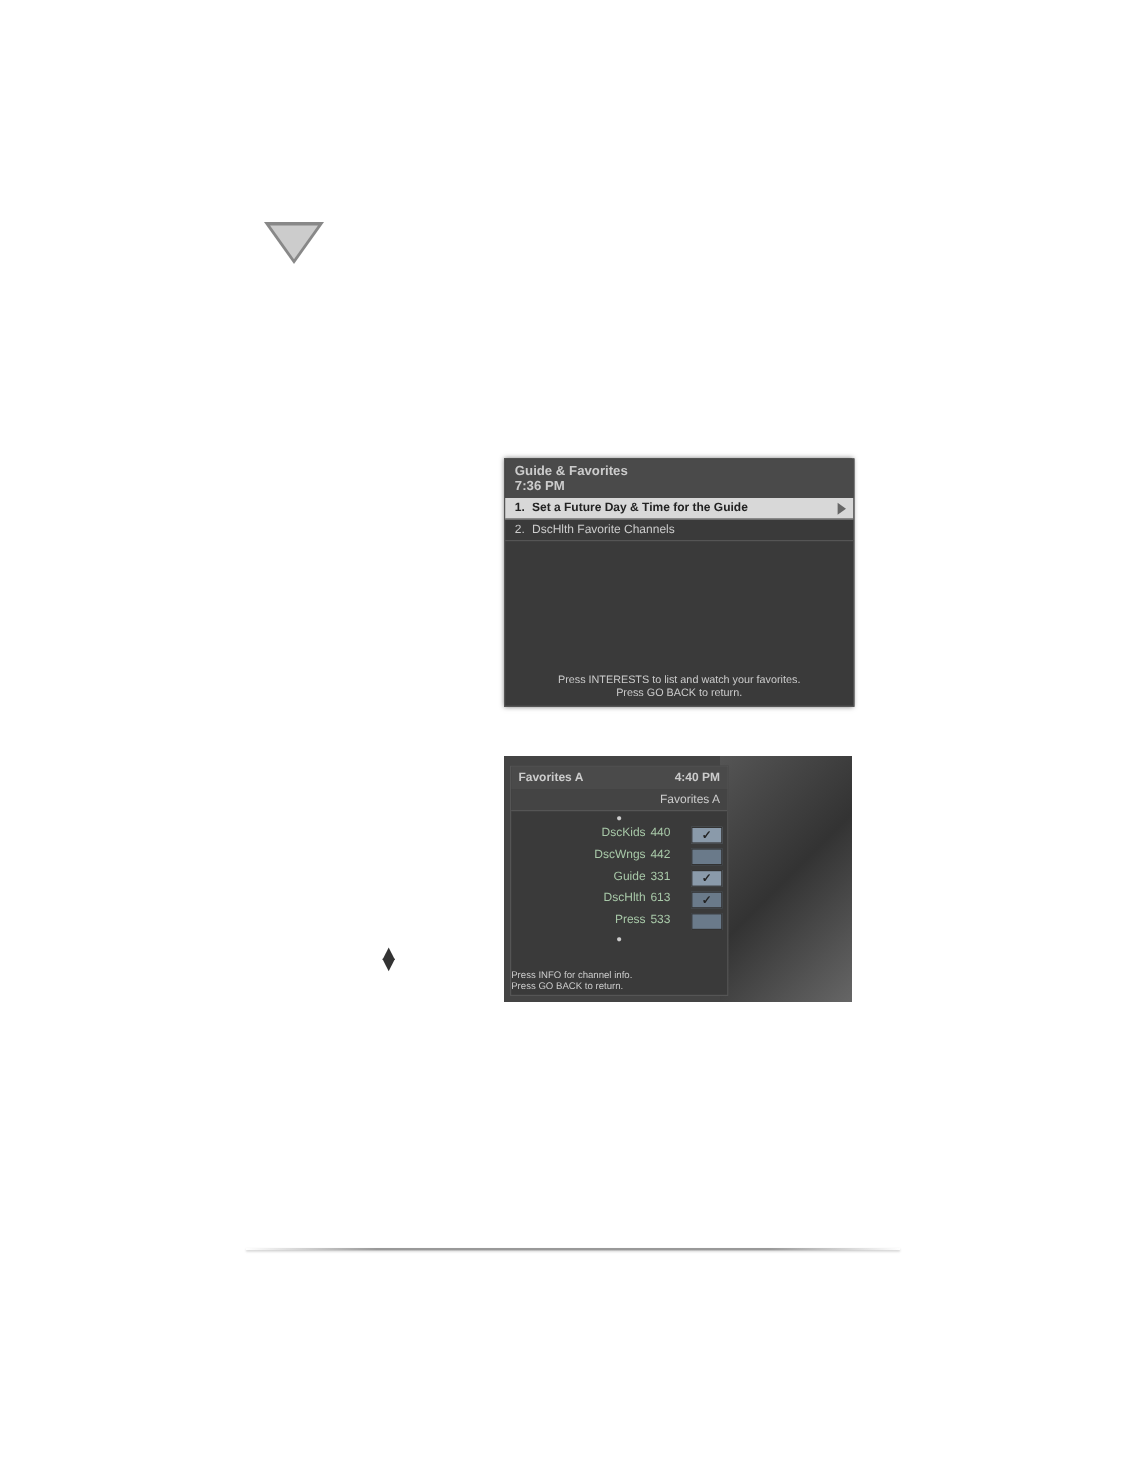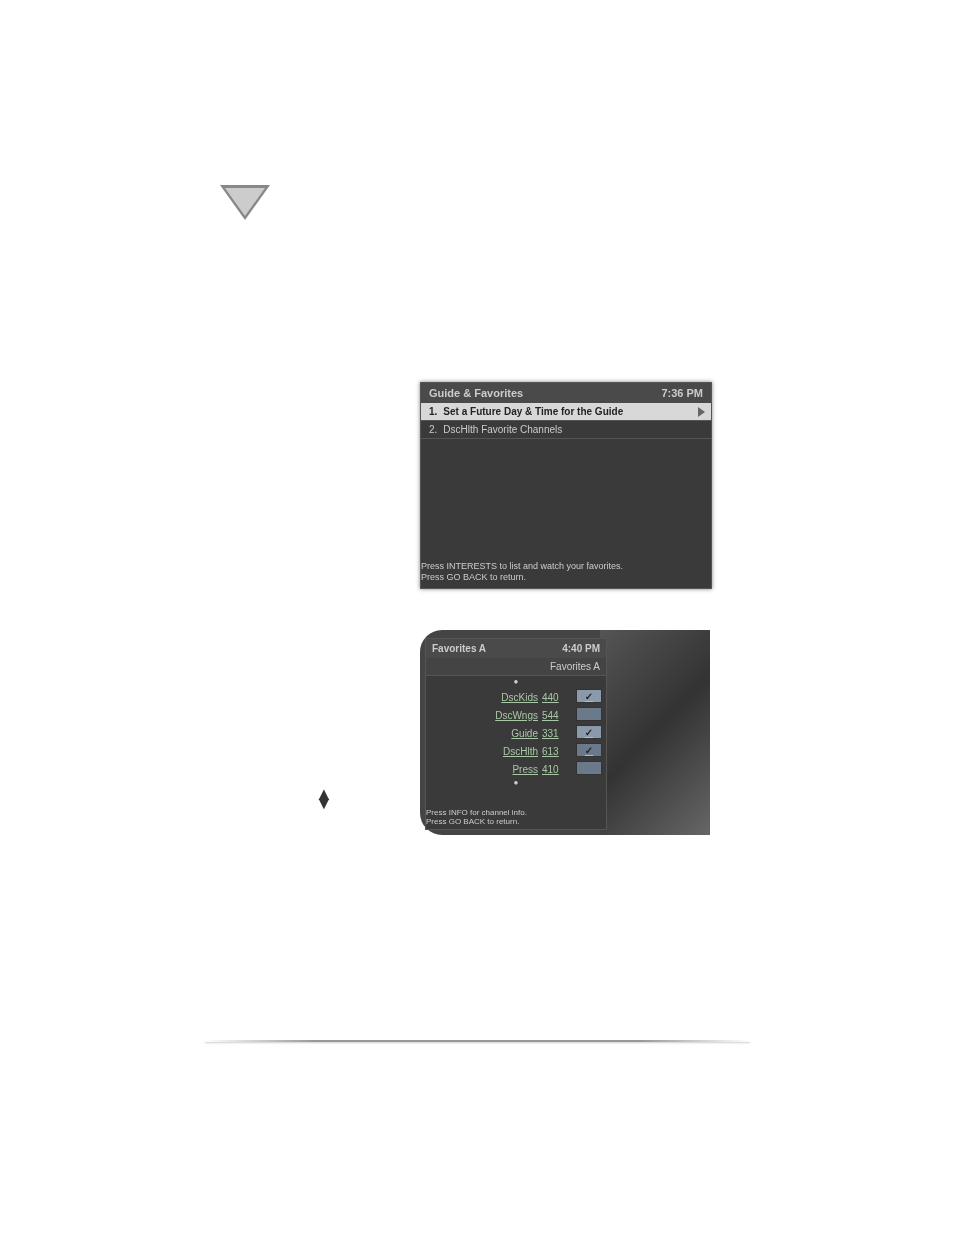--- a/index.html
+++ b/index.html
@@ -53,20 +53,21 @@
     height: 205px;
   }
   .panel-header {
     display: flex;
     justify-content: space-between;
     padding: 4px 8px;
     background: #4a4a4a;
     color: #ccc;
     font-size: 11px;
     font-weight: bold;
+    flex-direction: column;
   }
   .menu-item {
     padding: 3px 8px;
     font-size: 10px;
     color: #ccc;
     border-bottom: 1px solid #555;
     display: flex;
     align-items: center;
     position: relative;
   }
@@ -83,32 +84,32 @@
     height: 0;
     border-top: 5px solid transparent;
     border-bottom: 5px solid transparent;
     border-left: 7px solid #666;
   }
   .panel-footer {
     position: absolute;
     bottom: 4px;
     left: 0;
     right: 0;
+    text-align: center;
     color: #ccc;
     font-size: 9px;
     line-height: 1.3;
   }
   .panel2-wrap {
     position: absolute;
     left: 420px;
     top: 630px;
     width: 290px;
     height: 205px;
     background: #444;
-    border-radius: 22px;
   }
   .panel2-bg {
     position: absolute;
     right: 0;
     top: 0;
     width: 110px;
     height: 205px;
     background: linear-gradient(135deg, #555 0%, #333 50%, #666 100%);
   }
   .panel2 {
@@ -138,25 +139,24 @@
     background: #444;
   }
   .fav-scroll-dot {
     text-align: center;
     color: #ccc;
     font-size: 8px;
     padding: 1px 0;
   }
   .fav-row {
     display: flex;
-    align-items: flex-end;
+    align-items: flex-start;
     padding: 2px 4px;
     font-size: 10px;
     color: #a8c8a8;
-    text-decoration: underline;
   }
   .fav-name {
     flex: 1;
     text-align: right;
     padding-right: 4px;
   }
   .fav-num {
     width: 28px;
     text-align: left;
   }
@@ -244,36 +244,36 @@
     <div class="fav-sub">Favorites A</div>
     <div class="fav-scroll-dot">●</div>
 
     <div class="fav-row">
       <span class="fav-name">DscKids</span>
       <span class="fav-num">440</span>
       <span class="fav-box checked sel"></span>
     </div>
     <div class="fav-row">
       <span class="fav-name">DscWngs</span>
-      <span class="fav-num">544</span>
+      <span class="fav-num">442</span>
       <span class="fav-box"></span>
     </div>
     <div class="fav-row">
       <span class="fav-name">Guide</span>
       <span class="fav-num">331</span>
       <span class="fav-box checked sel"></span>
     </div>
     <div class="fav-row">
       <span class="fav-name">DscHlth</span>
       <span class="fav-num">613</span>
       <span class="fav-box checked"></span>
     </div>
     <div class="fav-row">
       <span class="fav-name">Press</span>
-      <span class="fav-num">410</span>
+      <span class="fav-num">533</span>
       <span class="fav-box"></span>
     </div>
 
     <div class="fav-scroll-dot">●</div>
     <div class="panel2-footer">
       <div>Press INFO for channel info.</div>
       <div>Press GO BACK to return.</div>
     </div>
   </div>
 </div>

